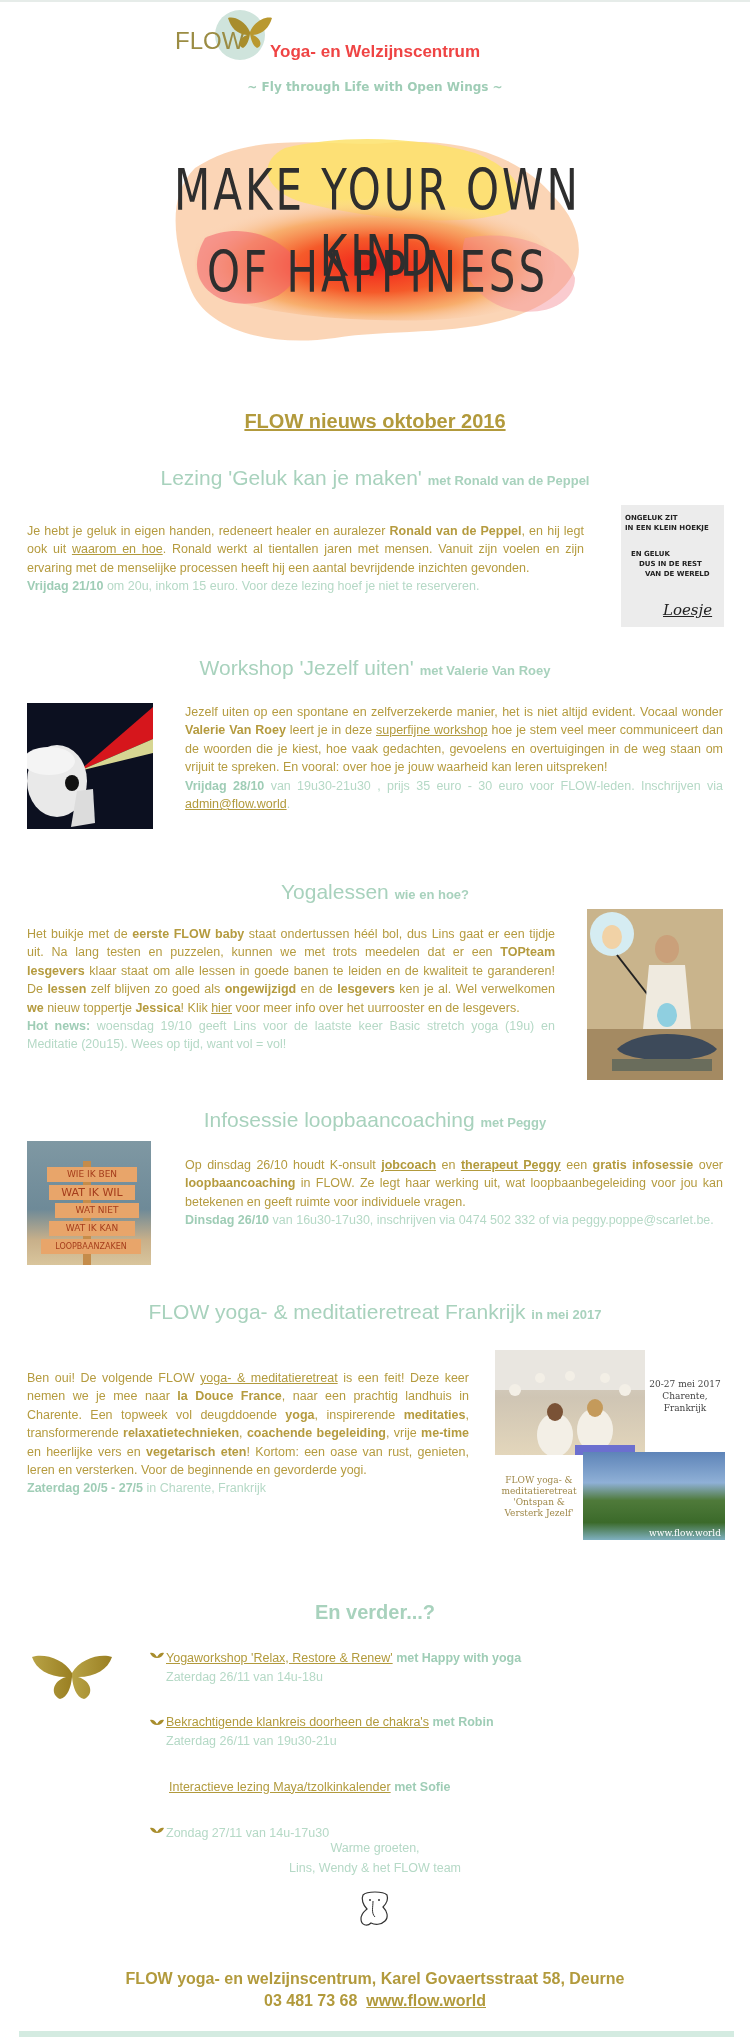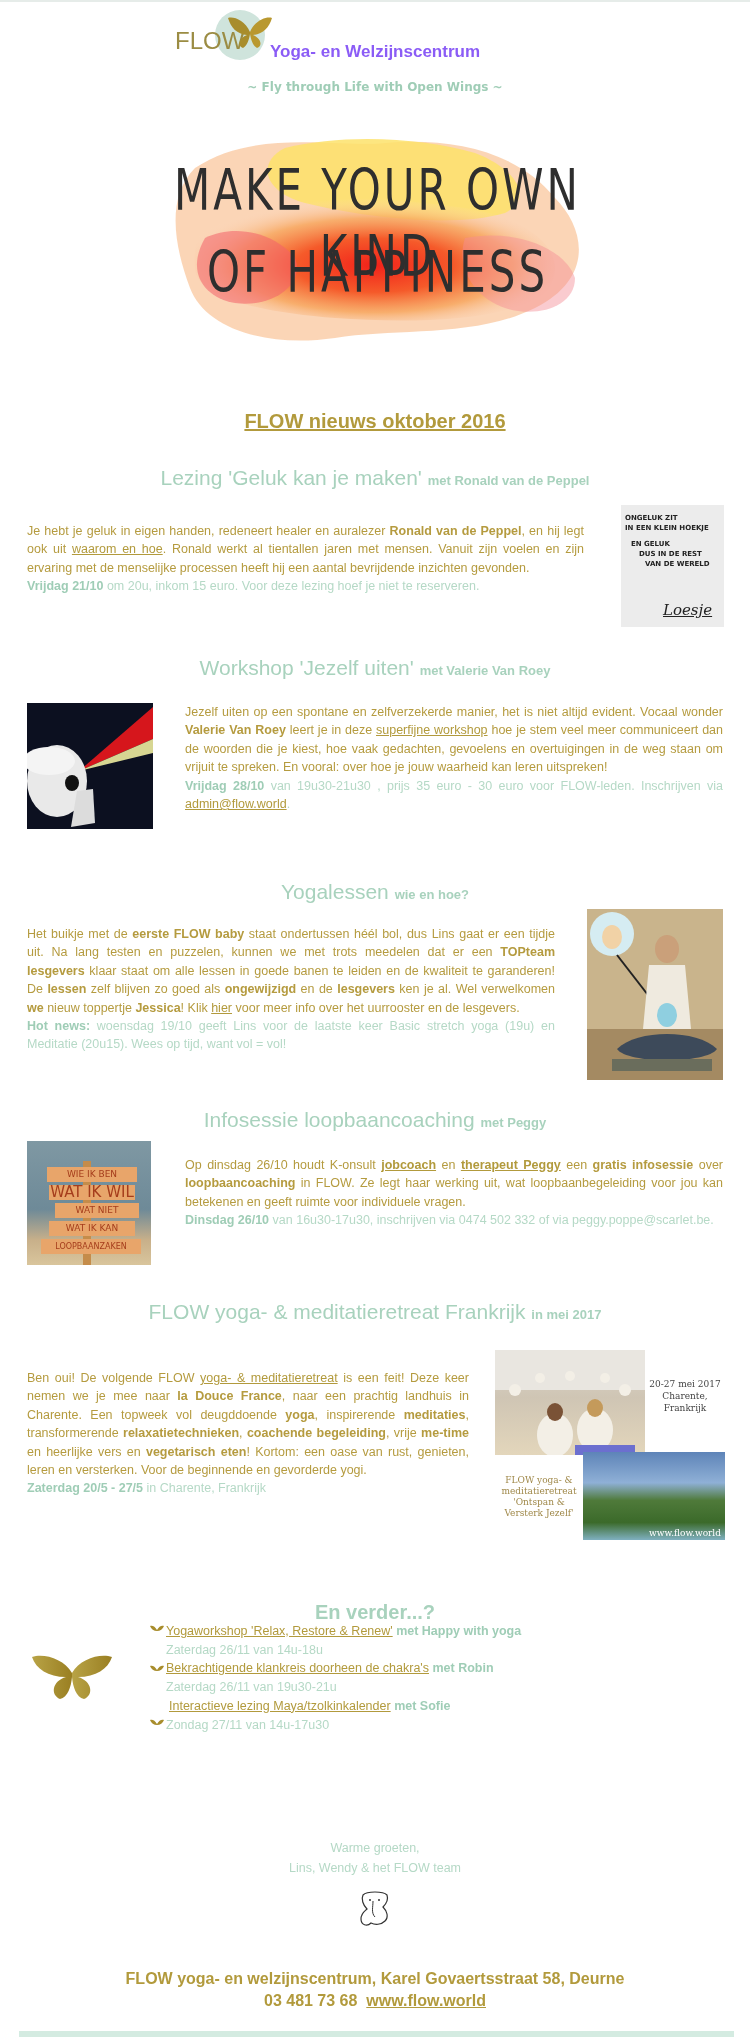--- a/index.html
+++ b/index.html
@@ -8,40 +8,40 @@
   .topline { position: absolute; left: 0; top: 0; width: 750px; height: 2px; background: #e6ece9; }
   .abs { position: absolute; }
   a { color: #b29a3c; text-decoration: underline; }
   b { font-weight: bold; }
 
   
   .logo-wrap { left: 175px; top: 8px; width: 320px; height: 55px; }
   .logo-circle { position: absolute; left: 40px; top: 2px; width: 50px; height: 50px; border-radius: 50%; background: #cfe4dc; }
   .logo-flow { position: absolute; left: 0; top: 19px; font-size: 24px; color: #9b8c43; letter-spacing: 0px; }
   .logo-bfly { position: absolute; left: 52px; top: 6px; }
-  .logo-title { position: absolute; left: 95px; top: 34px; font-size: 17px; font-weight: bold; color: #8b5cf6; white-space: nowrap; }
+  .logo-title { position: absolute; left: 95px; top: 34px; font-size: 17px; font-weight: bold; color: #ef4444; white-space: nowrap; }
   .tagline { left: 0; top: 80px; width: 750px; text-align: center; font-size: 12px; font-weight: bold; color: #9fcdb6; font-family: "DejaVu Sans", sans-serif; }
 
   
   .hero { left: 135px; top: 108px; width: 485px; height: 250px; }
   .hero-text { position: absolute; left: 0; width: 485px; text-align: center; font-family: "DejaVu Sans", sans-serif; color: #2e2e2e; font-size: 42px; letter-spacing: 3px; font-weight: normal; transform: scaleY(1.35); }
 
   .news-title { left: 0; top: 410px; width: 750px; text-align: center; font-size: 20px; font-weight: bold; color: #b29a3c; text-decoration: underline; }
 
   .sec-h { left: 0; width: 750px; text-align: center; color: #a8d2bd; font-size: 21px; white-space: nowrap; }
   .sec-h small { font-size: 13px; font-weight: bold; }
 
   .para { font-size: 12.5px; line-height: 18.4px; color: #b59b3f; text-align: justify; }
   .para .when { color: #b5d9c6; }
   .para .when b { color: #9fcdb6; }
 
   .imgbox { position: absolute; overflow: hidden; }
 
   .list { left: 150px; top: 1622px; width: 480px; font-size: 12.5px; line-height: 18.7px; }
-  .list .row { position: relative; padding-left: 16px; white-space: nowrap; }
+  .list .row { position: relative; padding-left: 16px; white-space: nowrap; margin-top: 27px; }
   .list .row .bf { position: absolute; left: 0; top: 3px; }
   .list .sub { color: #b5d9c6; padding-left: 16px; }
   .list .who { color: #9fcdb6; font-weight: bold; }
 
   .greet { left: 0; top: 1838px; width: 750px; text-align: center; font-size: 12.5px; line-height: 20px; color: #b5d9c6; }
   .footer { left: 0; top: 1968px; width: 750px; text-align: center; font-size: 16px; font-weight: bold; color: #b29a3c; line-height: 22px; }
   .bottombar { left: 19px; top: 2031px; width: 715px; height: 8px; background: #d4ebe1; }
 </style>
 </head>
 <body>
@@ -86,21 +86,21 @@
   <small>met Ronald van de Peppel</small>
 </div>
 <div class="abs para" style="left:27px;top:522px;width:557px">
   <span>Je hebt je geluk in eigen handen, redeneert healer en auralezer </span><b>Ronald van de Peppel</b><span>, en hij legt ook uit </span><a>waarom en hoe</a><span>. Ronald werkt al tientallen jaren met mensen. Vanuit zijn voelen en zijn ervaring met de menselijke processen heeft hij een aantal bevrijdende inzichten gevonden.</span><br>
   <span class="when"><b>Vrijdag 21/10</b><span> om 20u, inkom 15 euro. Voor deze lezing hoef je niet te reserveren.</span></span>
 </div>
 <div class="imgbox" style="left:621px;top:505px;width:103px;height:122px;background:#ececec;">
   <div style="position:absolute;left:4px;top:8px;font-family:'DejaVu Sans',sans-serif;font-weight:bold;font-size:7px;line-height:10px;color:#222;">
     <div>ONGELUK ZIT</div>
     <div>IN EEN KLEIN HOEKJE</div>
-    <div style="margin-top:6px;padding-left:6px">EN GELUK</div>
+    <div style="margin-top:16px;padding-left:6px">EN GELUK</div>
     <div style="padding-left:14px">DUS IN DE REST</div>
     <div style="padding-left:20px">VAN DE WERELD</div>
   </div>
   <div style="position:absolute;left:42px;top:96px;font-family:'DejaVu Serif',serif;font-style:italic;font-size:15px;color:#222;text-decoration:underline;">Loesje</div>
 </div>
 
 <div class="abs sec-h" style="top:656px">
   <span>Workshop 'Jezelf uiten'</span>
   <small>met Valerie Van Roey</small>
 </div>
@@ -141,21 +141,21 @@
   </svg>
 </div>
 
 <div class="abs sec-h" style="top:1108px">
   <span>Infosessie loopbaancoaching</span>
   <small>met Peggy</small>
 </div>
 <div class="imgbox" style="left:27px;top:1141px;width:124px;height:124px;background:linear-gradient(#7f98a3 0%,#6e8a98 55%,#c8b08a 80%,#d9c59c 100%);">
   <div style="position:absolute;left:56px;top:20px;width:8px;height:104px;background:#c58c4a"></div>
   <div style="position:absolute;left:20px;top:26px;width:90px;height:15px;background:#e8a56a;color:#a53d1c;font-size:9px;text-align:center;line-height:15px;font-family:'DejaVu Sans',sans-serif">WIE IK BEN</div>
-  <div style="position:absolute;left:22px;top:44px;width:86px;height:15px;background:#e8a56a;color:#a53d1c;font-size:15px;text-align:center;line-height:15px;font-family:'DejaVu Sans',sans-serif">WAT IK WIL</div>
+  <div style="position:absolute;left:22px;top:44px;width:86px;height:15px;background:#e8a56a;color:#a53d1c;font-size:11px;text-align:center;line-height:15px;font-family:'DejaVu Sans',sans-serif">WAT IK WIL</div>
   <div style="position:absolute;left:28px;top:62px;width:84px;height:15px;background:#e8a56a;color:#a53d1c;font-size:9px;text-align:center;line-height:15px;font-family:'DejaVu Sans',sans-serif">WAT NIET</div>
   <div style="position:absolute;left:22px;top:80px;width:86px;height:15px;background:#e8a56a;color:#a53d1c;font-size:9px;text-align:center;line-height:15px;font-family:'DejaVu Sans',sans-serif">WAT IK KAN</div>
   <div style="position:absolute;left:14px;top:98px;width:100px;height:15px;background:#e8a56a;color:#a53d1c;font-size:8px;text-align:center;line-height:15px;font-family:'DejaVu Sans',sans-serif">LOOPBAANZAKEN</div>
 </div>
 <div class="abs para" style="left:185px;top:1156px;width:538px">
   <span>Op dinsdag 26/10 houdt K-onsult </span><a style="font-weight:bold">jobcoach</a><span> en </span><a style="font-weight:bold">therapeut Peggy</a><span> een </span><b>gratis infosessie</b><span> over </span><b>loopbaancoaching</b><span> in FLOW. Ze legt haar werking uit, wat loopbaanbegeleiding voor jou kan betekenen en geeft ruimte voor individuele vragen.</span><br>
   <span class="when"><b>Dinsdag 26/10</b><span> van 16u30-17u30, inschrijven via 0474 502 332 of via peggy.poppe@scarlet.be.</span></span>
 </div>
 
 <div class="abs sec-h" style="top:1300px">

